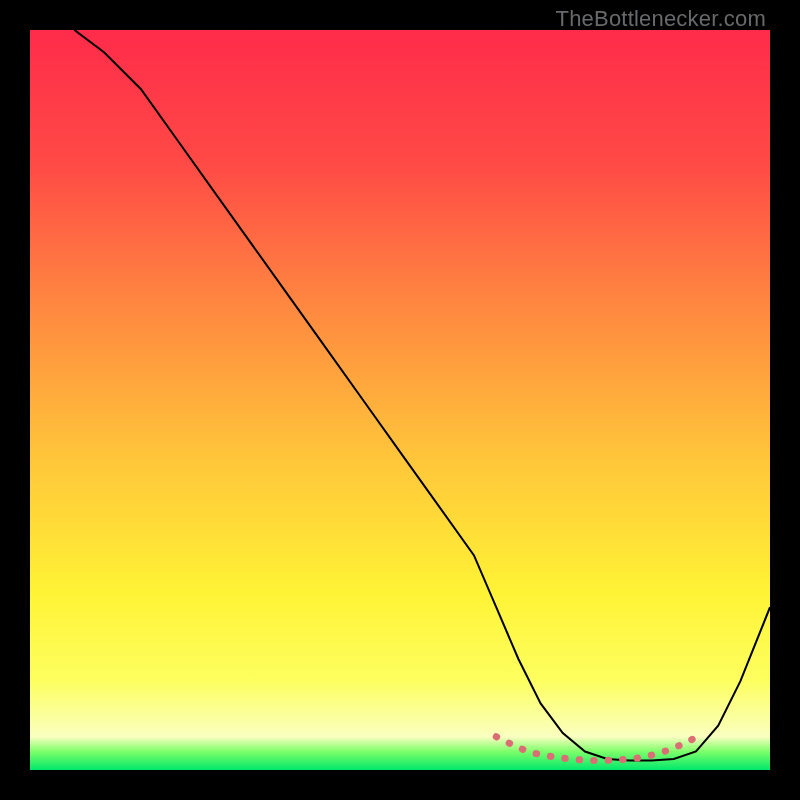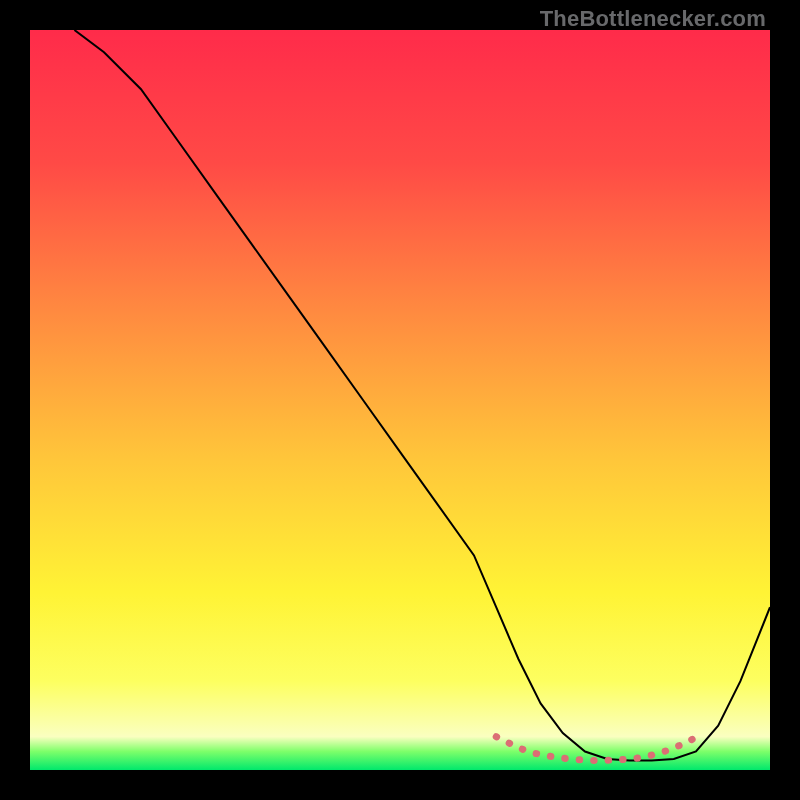--- a/index.html
+++ b/index.html
@@ -24,21 +24,21 @@
     top: 0;
     width: 740px;
     height: 740px;
   }
   .watermark {
     position: absolute;
     top: 6px;
     right: 34px;
     font-family: Arial, Helvetica, sans-serif;
     font-size: 22px;
-    font-weight: 700;
+    font-weight: 400;
     color: #68696b;
     letter-spacing: 0.2px;
   }
 </style>
 </head>
 <body>
 
 <div class="frame">
   <svg class="plot" viewBox="0 0 740 740" preserveAspectRatio="none">
     <defs>

